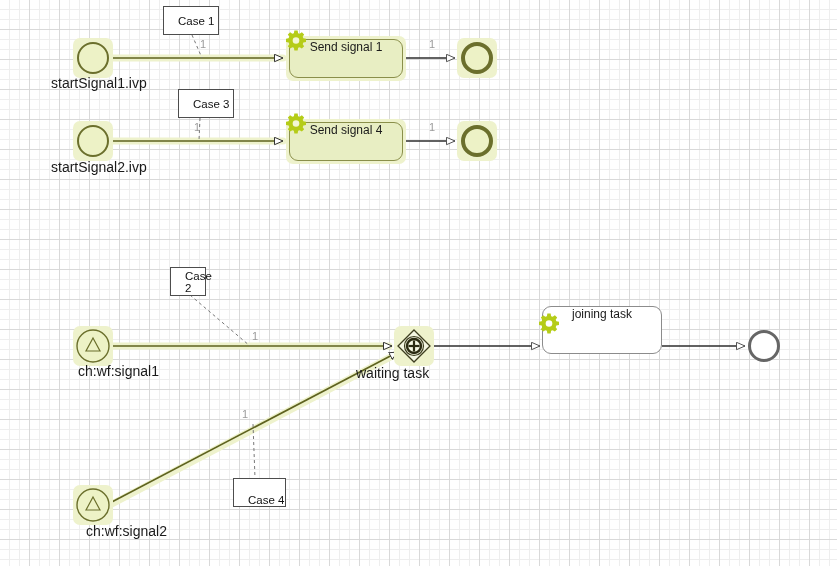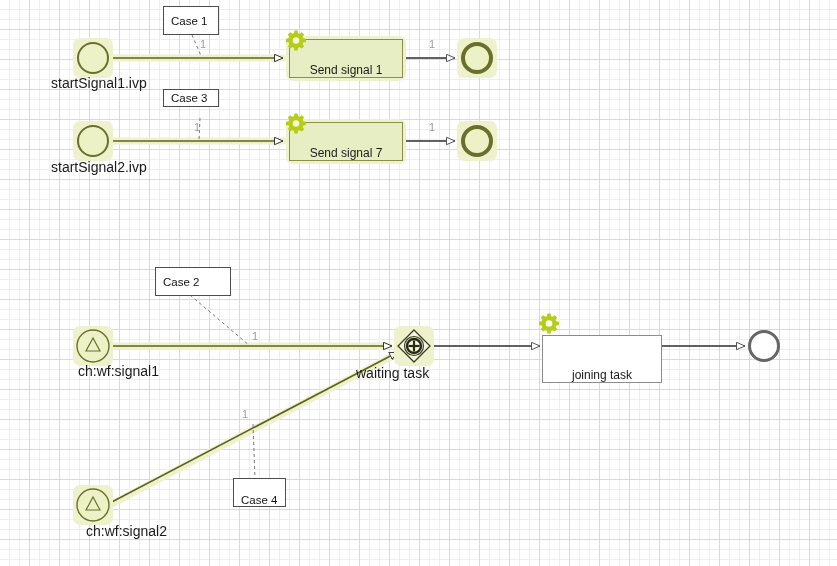--- a/index.html
+++ b/index.html
@@ -60,23 +60,23 @@
   }
   .ev-end-plain {
     width: 32px;
     height: 32px;
     border: 3px solid #666666;
     background: #ffffff;
   }
   .task {
     position: absolute;
     box-sizing: border-box;
-    border-radius: 0;
+    border-radius: 9px;
     display: flex;
-    align-items: flex-end;
+    align-items: flex-start;
     justify-content: center;
     font-size: 12px;
     color: #1a1a1a;
   }
   .task-sel {
     border: 1px solid #8a8f4a;
     background: #e8eec3;
   }
   .task-plain {
     border: 1px solid #8c8c8c;
@@ -90,21 +90,21 @@
   }
   .case-box {
     position: absolute;
     box-sizing: border-box;
     border: 1px solid #4d4d4d;
     background: #ffffff;
     font-size: 11.5px;
     color: #111111;
     display: flex;
     align-items: center;
-    padding-left: 7px;
+    padding-left: 14px;
   }
   .edge-num {
     position: absolute;
     font-size: 11px;
     color: #9b9b9b;
     white-space: nowrap;
   }
   .gear {
     position: absolute;
     width: 22px;
@@ -186,39 +186,39 @@
   </svg>
 
   <div class="edge-num" style="left:429px; top:38px;">1</div>
   <div class="halo" style="left:457px; top:38px; width:40px; height:40px;"></div>
   <div class="ev-circle ev-end-sel node" style="left:461px; top:42px;"></div>
 
   <div class="halo" style="left:73px; top:121px; width:40px; height:40px;"></div>
   <div class="ev-circle ev-start node" style="left:77px; top:125px;"></div>
   <div class="node-label" style="left:51px; top:159px;">startSignal2.ivp</div>
 
-  <div class="case-box" style="left:163px; top:89px; width:56px; height:18px;text-align:center;">
+  <div class="case-box" style="left:178px; top:89px; width:56px; height:29px;text-align:center;">
     <span>Case 3</span>
   </div>
   <div class="edge-num" style="left:194px; top:121px;">1</div>
 
   <div class="halo" style="left:286px; top:119px; width:120px; height:45px;"></div>
   <div class="task task-sel node" style="left:289px; top:122px; width:114px; height:39px;">
-    <span>Send signal 7</span>
+    <span>Send signal 4</span>
   </div>
   <svg class="gear" style="left:285px; top:112px;" viewBox="0 0 24 24">
     <path fill="#b5cc18" d="M13.8,1.6h-3.6l-0.5,2.9c-0.6,0.2-1.2,0.4-1.7,0.7L5.6,3.6L3.1,6.1l1.6,2.4C4.4,9,4.2,9.6,4,10.2L1.1,10.7v3.6 l2.9,0.5c0.2,0.6,0.4,1.2,0.7,1.7l-1.6,2.4l2.5,2.5l2.4-1.6c0.5,0.3,1.1,0.5,1.7,0.7l0.5,2.9h3.6l0.5-2.9c0.6-0.2,1.2-0.4,1.7-0.7 l2.4,1.6l2.5-2.5l-1.6-2.4c0.3-0.5,0.5-1.1,0.7-1.7l2.9-0.5v-3.6L20,10.2c-0.2-0.6-0.4-1.2-0.7-1.7l1.6-2.4l-2.5-2.5l-2.4,1.6 c-0.5-0.3-1.1-0.5-1.7-0.7L13.8,1.6z"></path>
     <circle cx="12" cy="12.5" r="3.6" fill="#f3f7d4"></circle>
   </svg>
 
   <div class="edge-num" style="left:429px; top:121px;">1</div>
   <div class="halo" style="left:457px; top:121px; width:40px; height:40px;"></div>
   <div class="ev-circle ev-end-sel node" style="left:461px; top:125px;"></div>
 
-  <div class="case-box" style="left:155px; top:267px; width:76px; height:29px;">
+  <div class="case-box" style="left:170px; top:267px; width:36px; height:29px;">
     <span>Case 2</span>
   </div>
   <div class="edge-num" style="left:252px; top:330px;">1</div>
 
   <div class="halo" style="left:73px; top:326px; width:40px; height:40px;"></div>
   <svg class="node" style="left:75px; top:328px; width:36px; height:36px;" viewBox="0 0 36 36">
     <circle cx="18" cy="18" r="16" fill="#edf2c6" stroke="#6b6f2c" stroke-width="1.4"></circle>
     <path d="M18,10 L25,23 L11,23 Z" fill="none" stroke="#6b6f2c" stroke-width="1.2"></path>
   </svg>
   <div class="node-label" style="left:53px; top:363px;margin-left:25px;">ch:wf:signal1</div>
@@ -226,21 +226,21 @@
   <div class="halo" style="left:394px; top:326px; width:40px; height:40px;"></div>
   <svg class="node" style="left:396px; top:328px; width:36px; height:36px;" viewBox="0 0 36 36">
     <path d="M18,2 L34,18 L18,34 L2,18 Z" fill="#f4f7e2" stroke="#3d3d1f" stroke-width="1.3"></path>
     <circle cx="18" cy="18" r="9.5" fill="none" stroke="#3d3d1f" stroke-width="1.2"></circle>
     <circle cx="18" cy="18" r="7" fill="none" stroke="#2b2b12" stroke-width="2.4"></circle>
     <line x1="18" y1="12.5" x2="18" y2="23.5" stroke="#2b2b12" stroke-width="2.2"></line>
     <line x1="12.5" y1="18" x2="23.5" y2="18" stroke="#2b2b12" stroke-width="2.2"></line>
   </svg>
   <div class="node-label" style="left:356px; top:365px;">waiting task</div>
 
-  <div class="task task-plain node" style="left:542px; top:335px; width:120px; height:48px;">
+  <div class="task task-plain node" style="left:542px; top:306px; width:120px; height:48px;">
     <span>joining task</span>
   </div>
   <svg class="gear" style="left:538px; top:312px;" viewBox="0 0 24 24">
     <path fill="#b5cc18" d="M13.8,1.6h-3.6l-0.5,2.9c-0.6,0.2-1.2,0.4-1.7,0.7L5.6,3.6L3.1,6.1l1.6,2.4C4.4,9,4.2,9.6,4,10.2L1.1,10.7v3.6 l2.9,0.5c0.2,0.6,0.4,1.2,0.7,1.7l-1.6,2.4l2.5,2.5l2.4-1.6c0.5,0.3,1.1,0.5,1.7,0.7l0.5,2.9h3.6l0.5-2.9c0.6-0.2,1.2-0.4,1.7-0.7 l2.4,1.6l2.5-2.5l-1.6-2.4c0.3-0.5,0.5-1.1,0.7-1.7l2.9-0.5v-3.6L20,10.2c-0.2-0.6-0.4-1.2-0.7-1.7l1.6-2.4l-2.5-2.5l-2.4,1.6 c-0.5-0.3-1.1-0.5-1.7-0.7L13.8,1.6z"></path>
     <circle cx="12" cy="12.5" r="3.6" fill="#ffffff"></circle>
   </svg>
 
   <div class="ev-circle ev-end-plain node" style="left:748px; top:330px;"></div>
 
   <div class="edge-num" style="left:242px; top:408px;">1</div>

